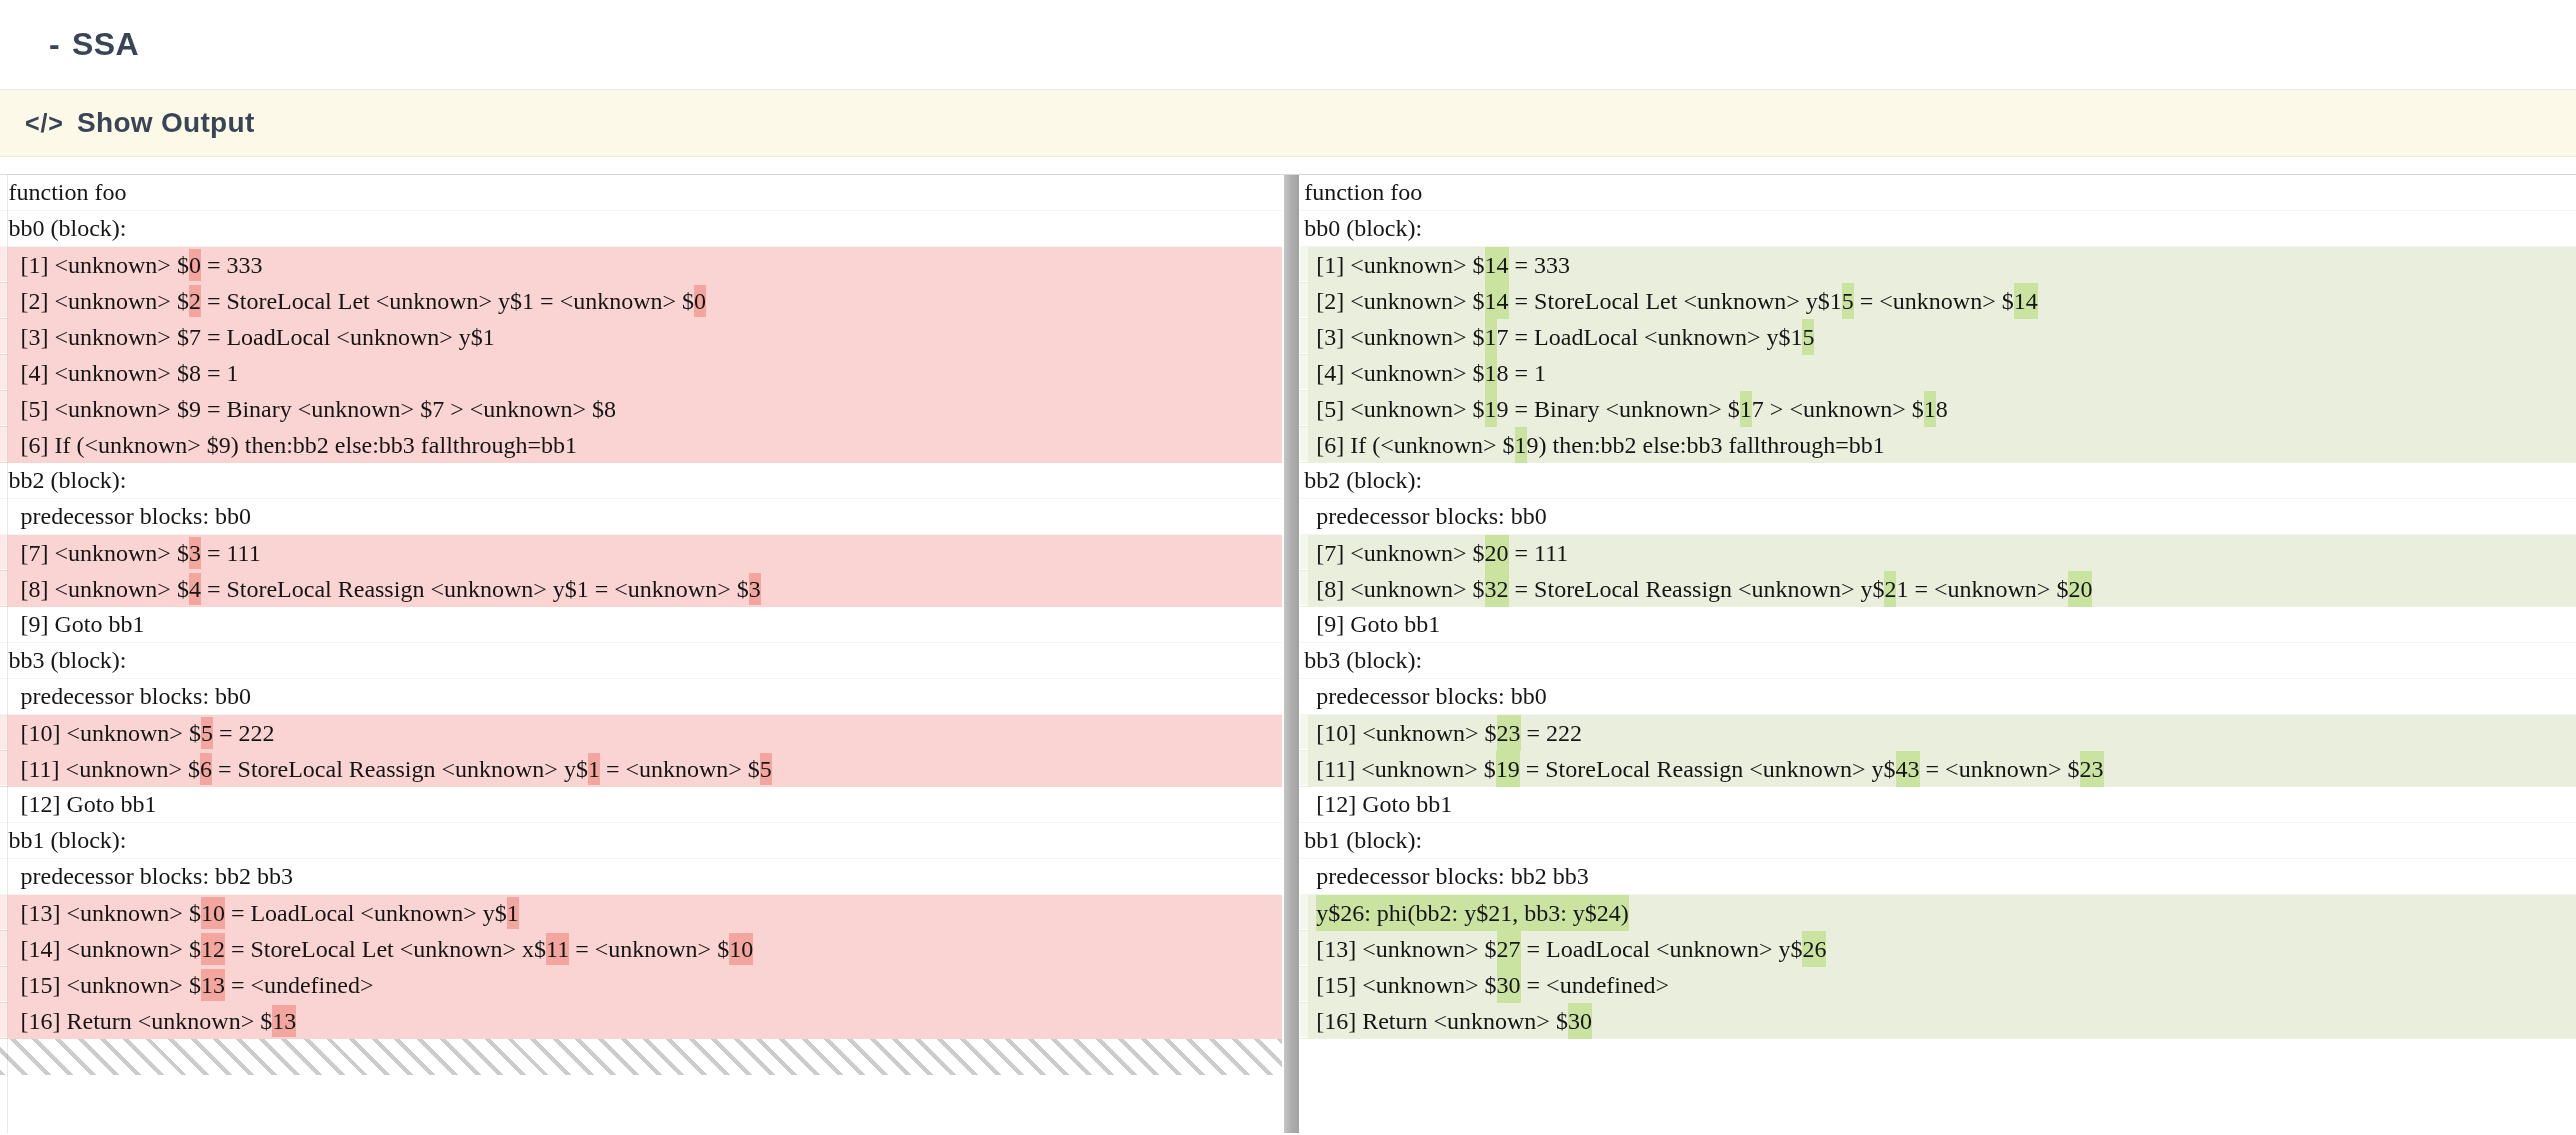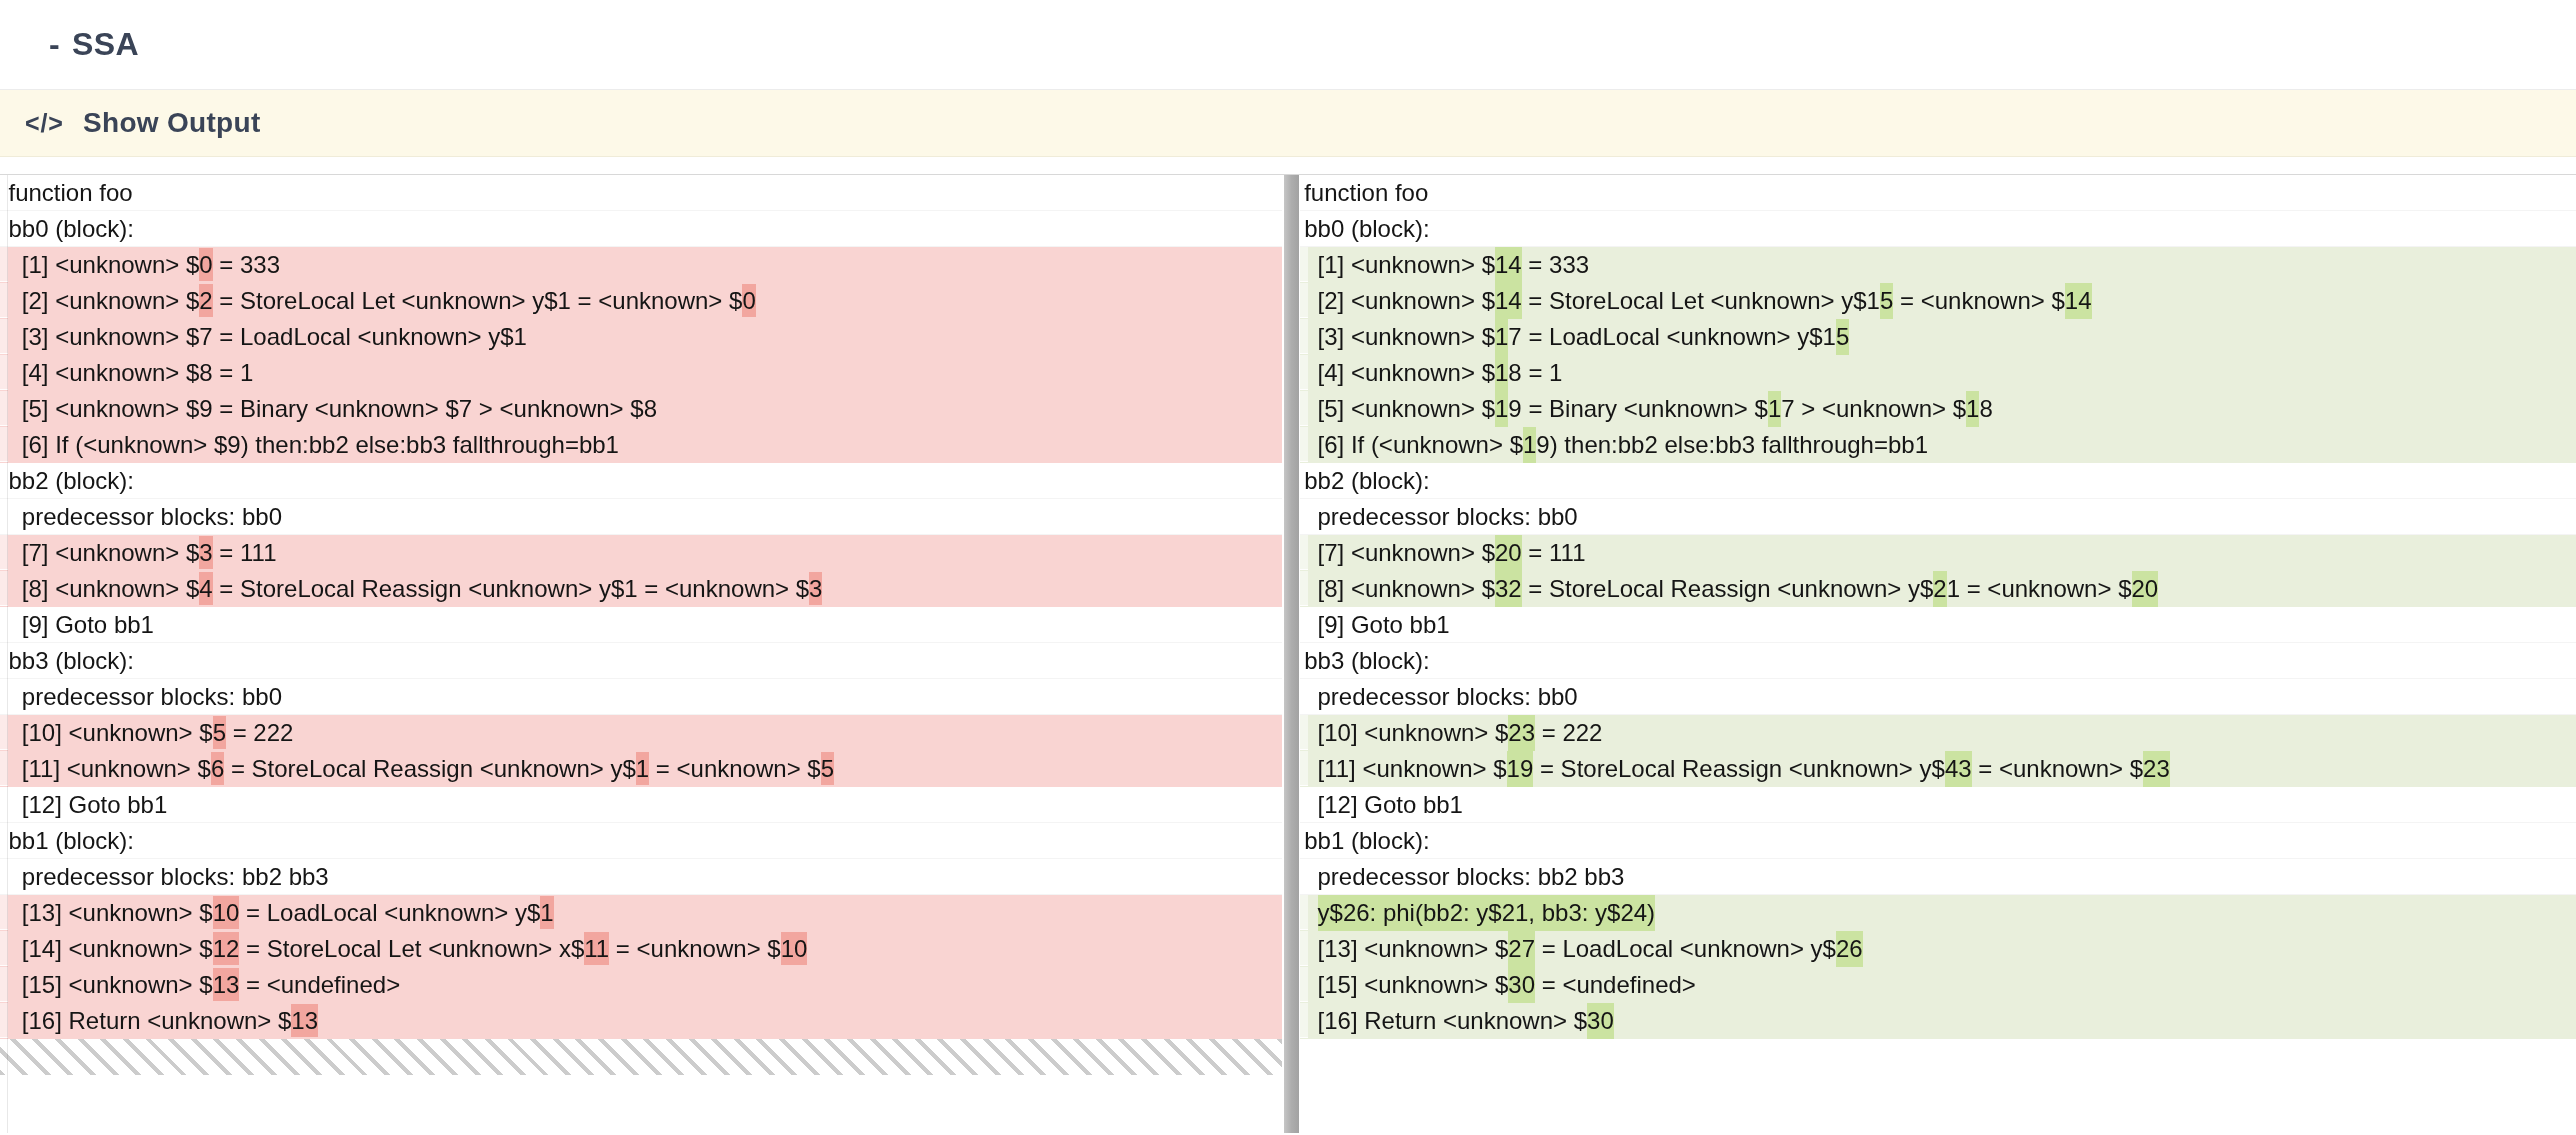--- a/index.html
+++ b/index.html
@@ -18,31 +18,31 @@
   
   .hdr{height:90px;background:#fff;border-bottom:1.7px solid #ececec;
     display:flex;align-items:center;padding-left:49px;}
   .hdr-title{display:flex;align-items:center;gap:12px;cursor:pointer;}
   .hdr-title span{font-size:32px;font-weight:700;color:var(--heading-text);letter-spacing:0.4px;}
   
   .obar{height:67px;background:var(--bar-bg);border-bottom:0.8px solid #f0ecd9;
     display:flex;align-items:center;padding-left:25px;gap:13.5px;cursor:pointer;}
   .obar .oicon{font-size:25px;font-weight:700;color:var(--heading-text);
     font-family:"Liberation Sans", sans-serif;letter-spacing:0.8px;}
-  .obar .olabel{font-size:28px;font-weight:600;color:var(--heading-text);letter-spacing:0.3px;margin-left:6px;}
+  .obar .olabel{font-size:28px;font-weight:600;color:var(--heading-text);letter-spacing:0.3px;}
   
   .spacer{height:17px;background:#fff;}
   .diff{position:relative;height:959px;border-top:1.7px solid #d8d8d8;background:#fff;}
   .pane{position:absolute;top:0;}
   .pane-left{left:0;width:1282px;}
   .pane-right{left:1300px;right:0;}
   .divider{position:absolute;left:1284px;top:0;bottom:0;width:15px;
     background:linear-gradient(90deg,#c6c6c6,var(--divider) 50%,#a2a2a2);cursor:col-resize;}
   .row{position:relative;height:36px;line-height:36px;white-space:pre;
-    font-family:Liberation Sans, sans-serif;
+    font-family:Liberation Serif, serif;
     font-size:24px;color:var(--code-text);overflow:hidden;}
   .pane-left .row{padding-left:8.5px;}
   .pane-right .row{padding-left:4.2px;}
   .row.context{background:#ffffff;border-bottom:0.8px solid #f4f4f4;line-height:35px;}
   .row.removed{background:var(--removed-row);}
   .row.added{background:var(--added-row);}
   .row.removed::before,.row.added::before{content:"";position:absolute;left:0;top:0;bottom:0.8px;width:7.6px;
     background:rgba(255,255,255,0.5);border-bottom:0.8px solid rgba(255,255,255,0.85);}
   .row.removed .hl{background:var(--removed-char);padding:3.4px 0;}
   .row.added .hl{background:var(--added-char);padding:8px 0;}

